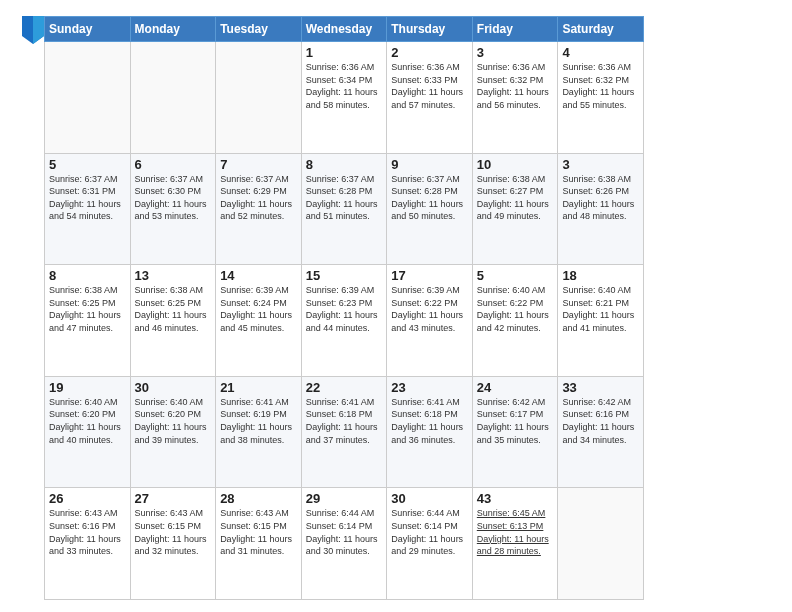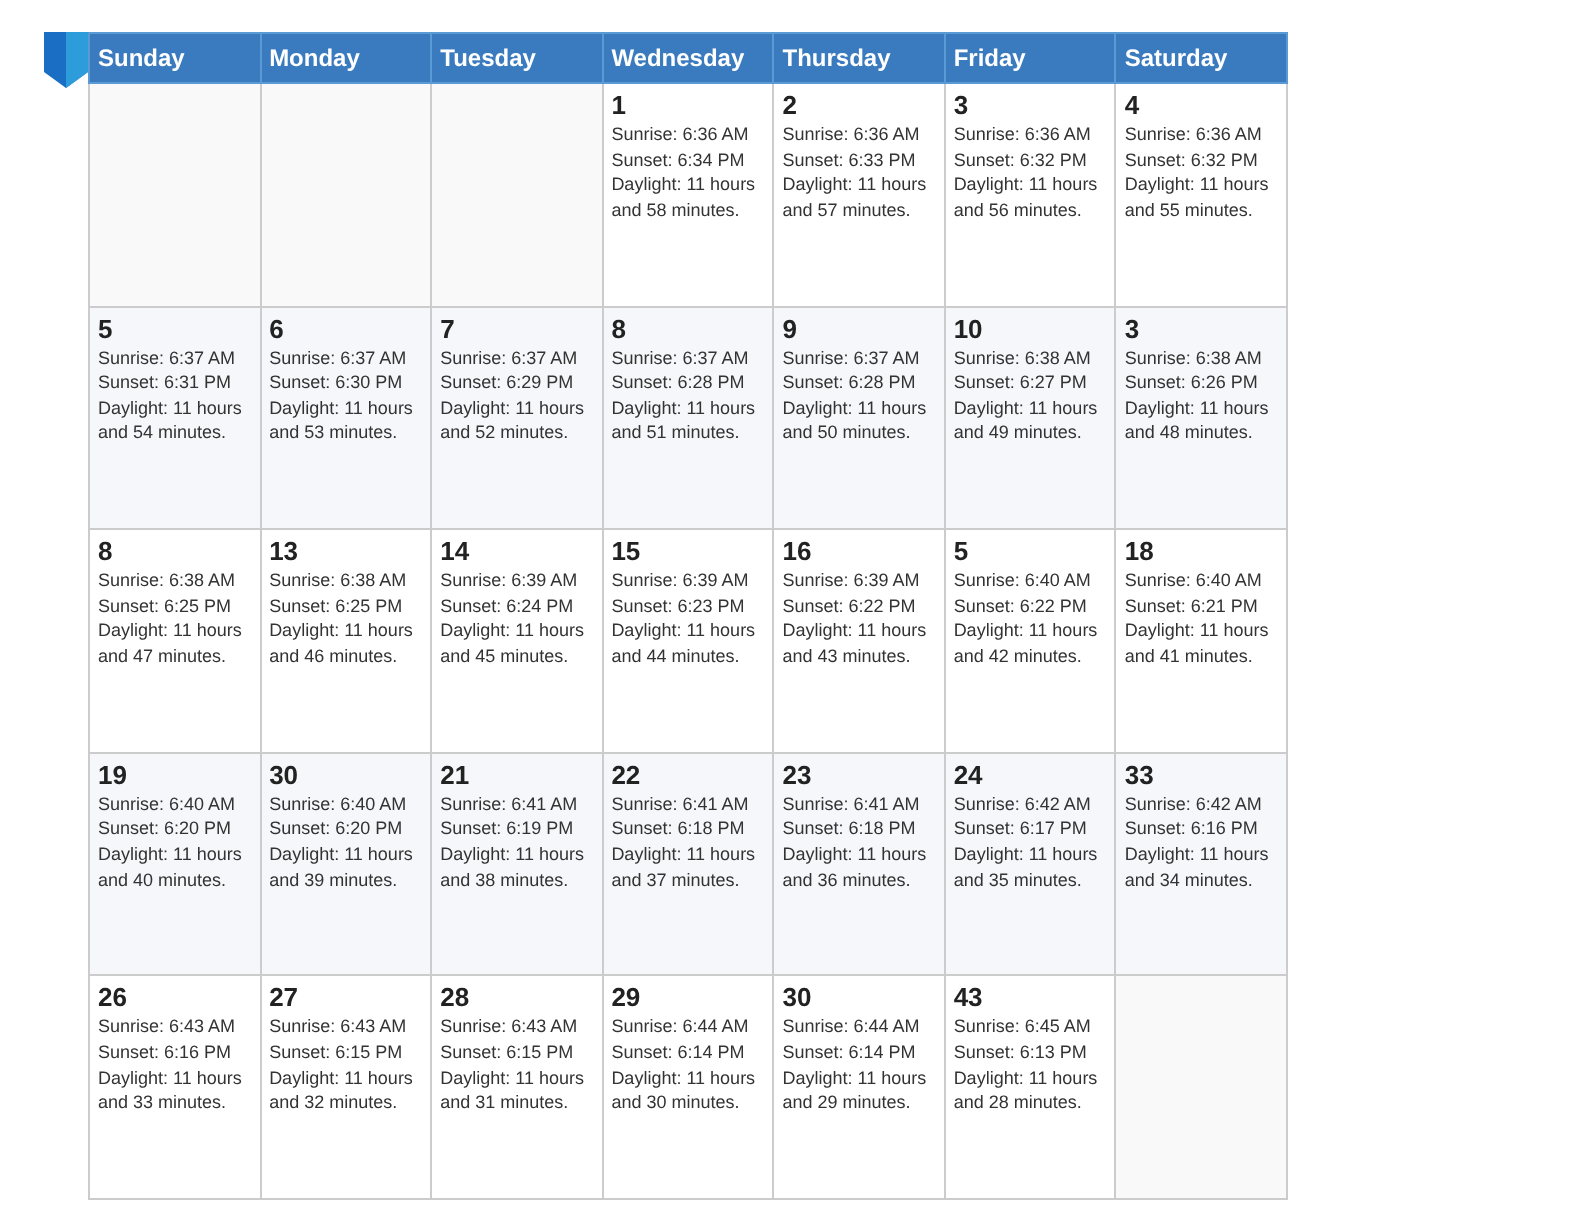--- a/index.html
+++ b/index.html
@@ -243,21 +243,21 @@
 and 45 minutes.</div>
           </td>
           <td>
             <span class="day-number">15</span>
             <div class="day-info" style="white-space: pre-line;">Sunrise: 6:39 AM
 Sunset: 6:23 PM
 Daylight: 11 hours
 and 44 minutes.</div>
           </td>
           <td>
-            <span class="day-number">16</span>
+            <span class="day-number">17</span>
             <div class="day-info" style="white-space: pre-line;">Sunrise: 6:39 AM
 Sunset: 6:22 PM
 Daylight: 11 hours
 and 43 minutes.</div>
           </td>
           <td>
             <span class="day-number">5</span>
             <div class="day-info" style="white-space: pre-line;">Sunrise: 6:40 AM
 Sunset: 6:22 PM
 Daylight: 11 hours
@@ -353,21 +353,21 @@
           </td>
           <td>
             <span class="day-number">30</span>
             <div class="day-info" style="white-space: pre-line;">Sunrise: 6:44 AM
 Sunset: 6:14 PM
 Daylight: 11 hours
 and 29 minutes.</div>
           </td>
           <td>
             <span class="day-number">43</span>
-            <div class="day-info" style="white-space: pre-line;">Sunrise: 6:45 AM
+            <div class="day-info" style="white-space: pre-line; text-decoration: underline;">Sunrise: 6:45 AM
 Sunset: 6:13 PM
 Daylight: 11 hours
 and 28 minutes.</div>
           </td>
           <td class="empty-cell"></td>
         </tr>
       </tbody>
   </table>
 </div>
 

